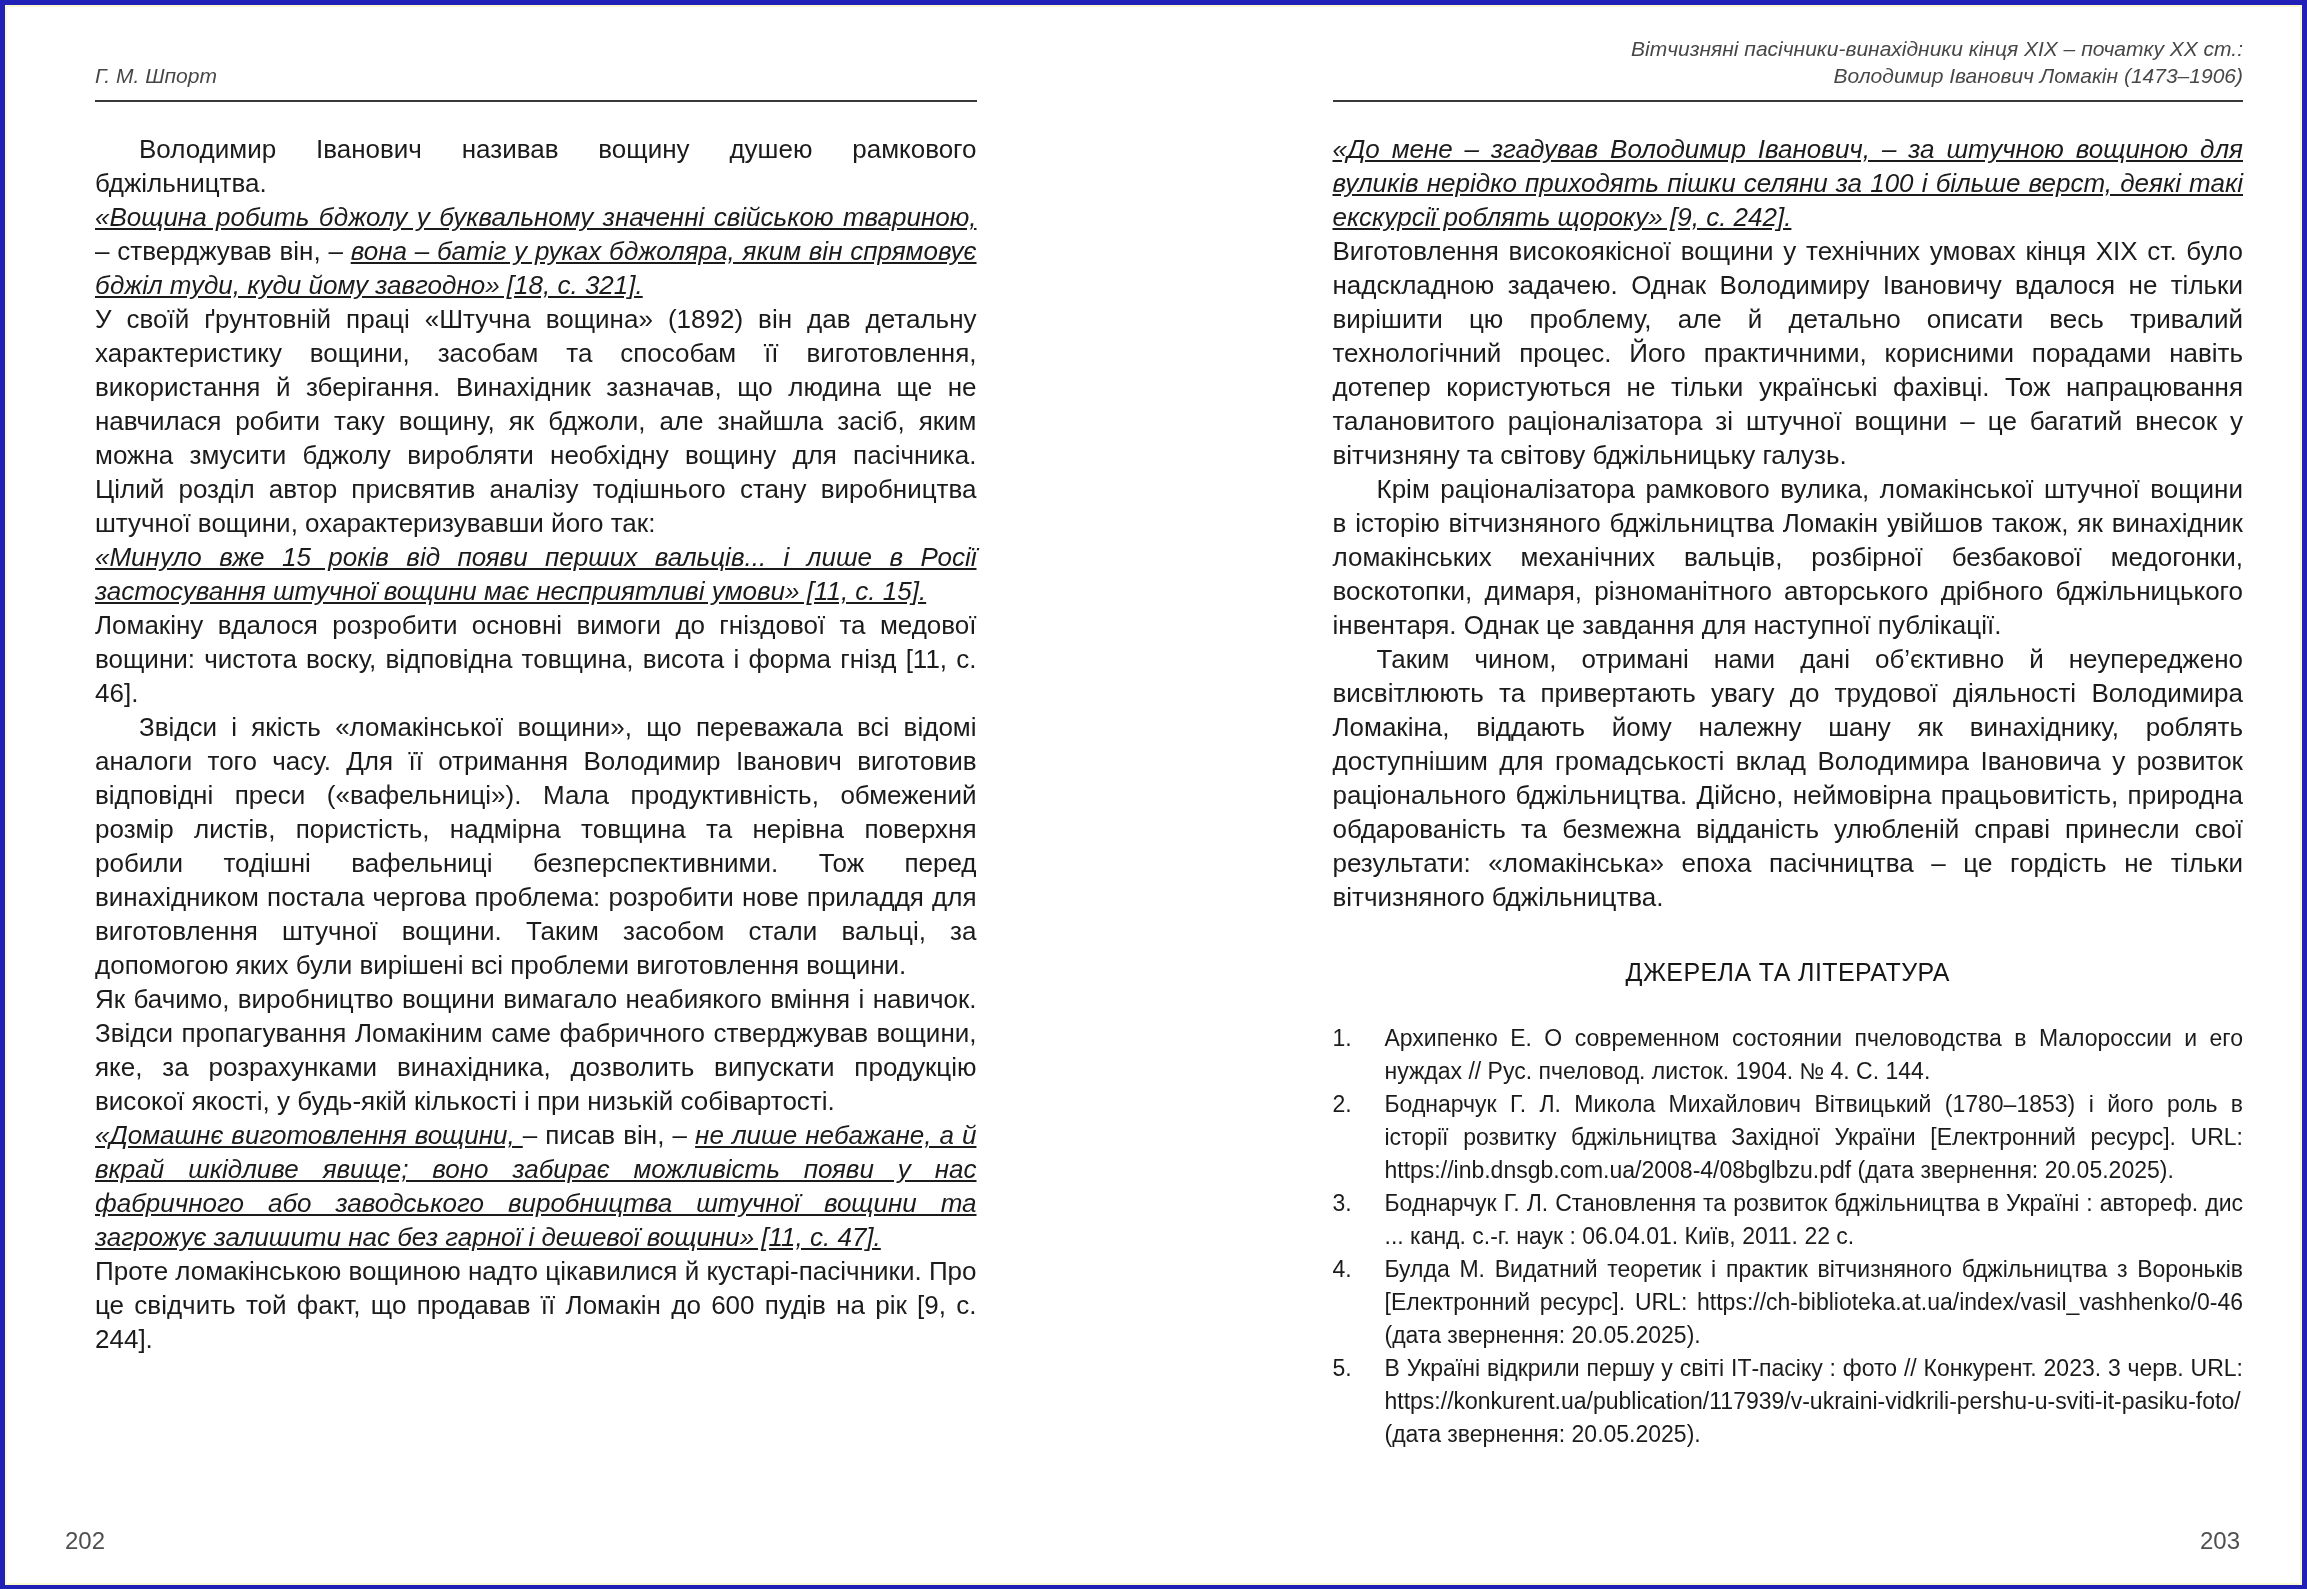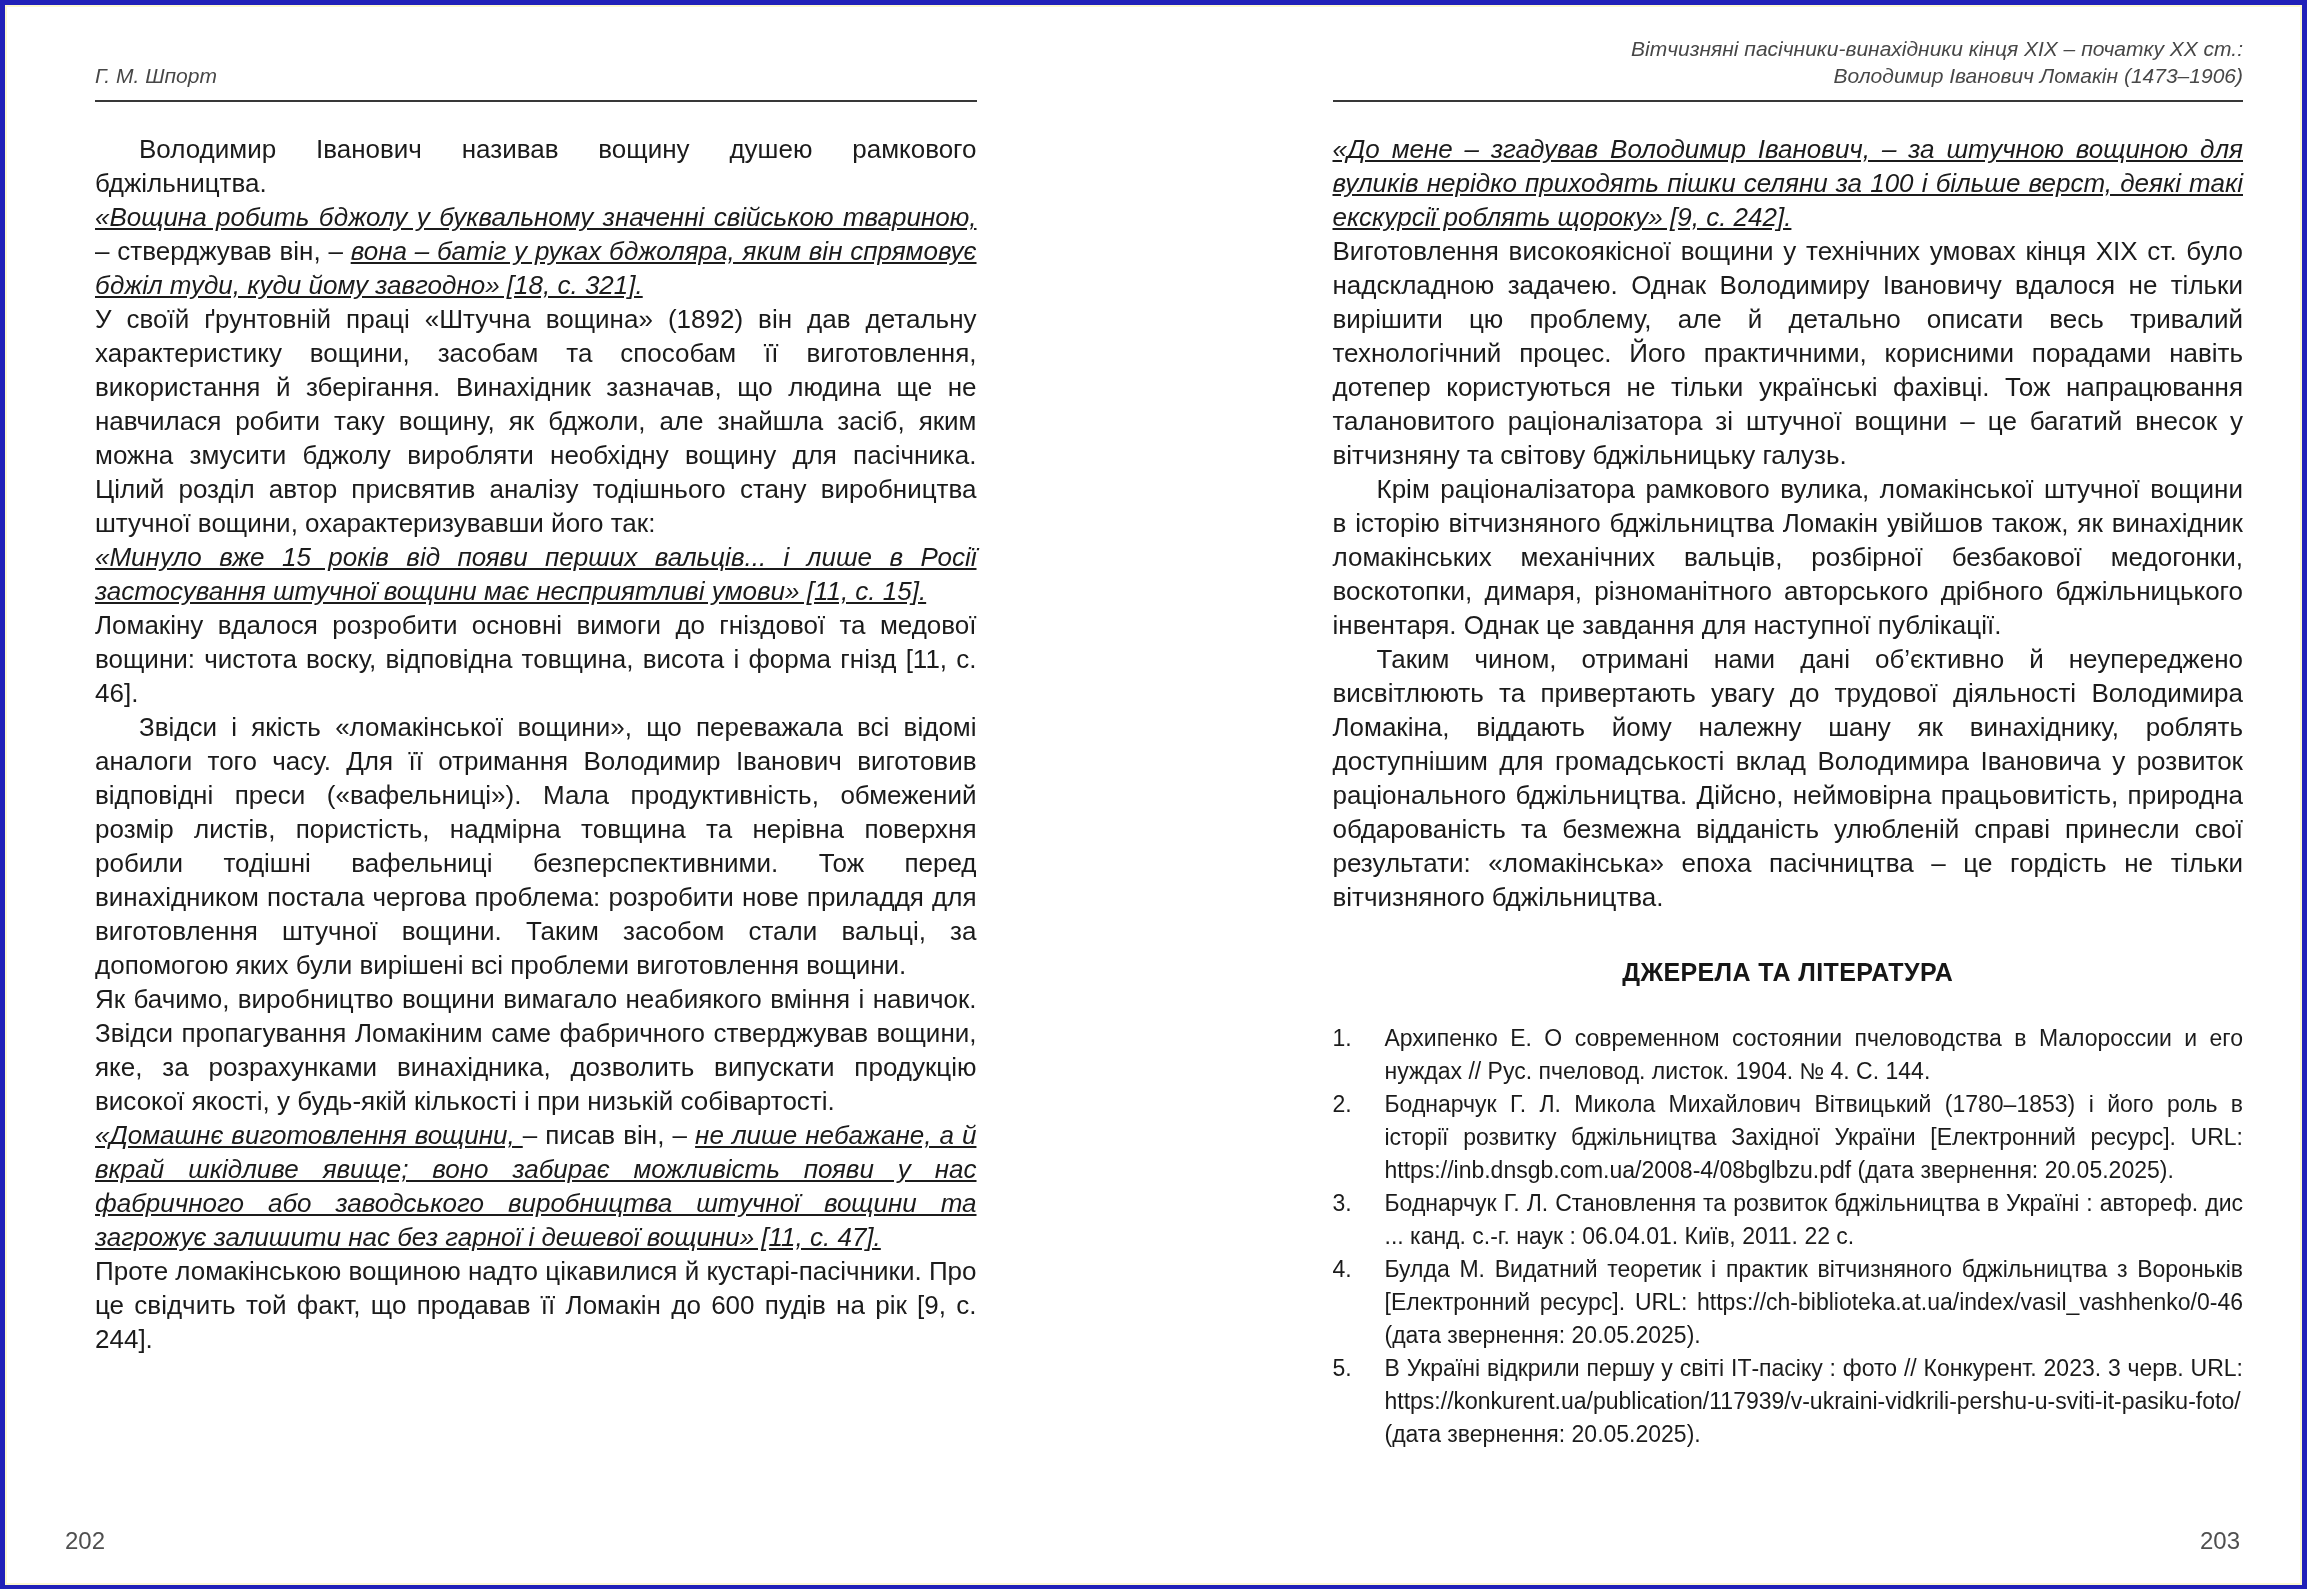--- a/index.html
+++ b/index.html
@@ -26,21 +26,21 @@
   .running-header.rh-left{text-align:left;}
   .running-header.rh-right{text-align:right;}
   .header-rule{height:2.1px;background:#383838;margin-top:11.3px;}
   .page-body{margin-top:30px;font-size:26px;line-height:34px;text-align:justify;}
   .page-body p{margin:0;}
   .para.indent{text-indent:44px;}
   .quote{margin:11.3px 0 11.3px 21px;font-style:italic;}
   .quote .rm{font-style:normal;}
   .it{font-style:italic;text-decoration:underline;}
   .src-heading{
-    margin:41px 0 33px;text-align:center;font-weight:700;
+    margin:41px 0 33px;text-align:center;font-weight:400;
     font-size:25px;letter-spacing:0.4px;color:#161616;
   }
   .refs{font-size:23px;line-height:33px;}
   .ref{display:flex;text-align:justify;}
   .ref-num{flex:0 0 52px;}
   .ref-text{flex:1 1 auto;}
   .page-number{
     position:absolute;bottom:28px;font-size:24px;color:#4f4f4f;
   }
   .page-number.pn-left{left:58px;}

